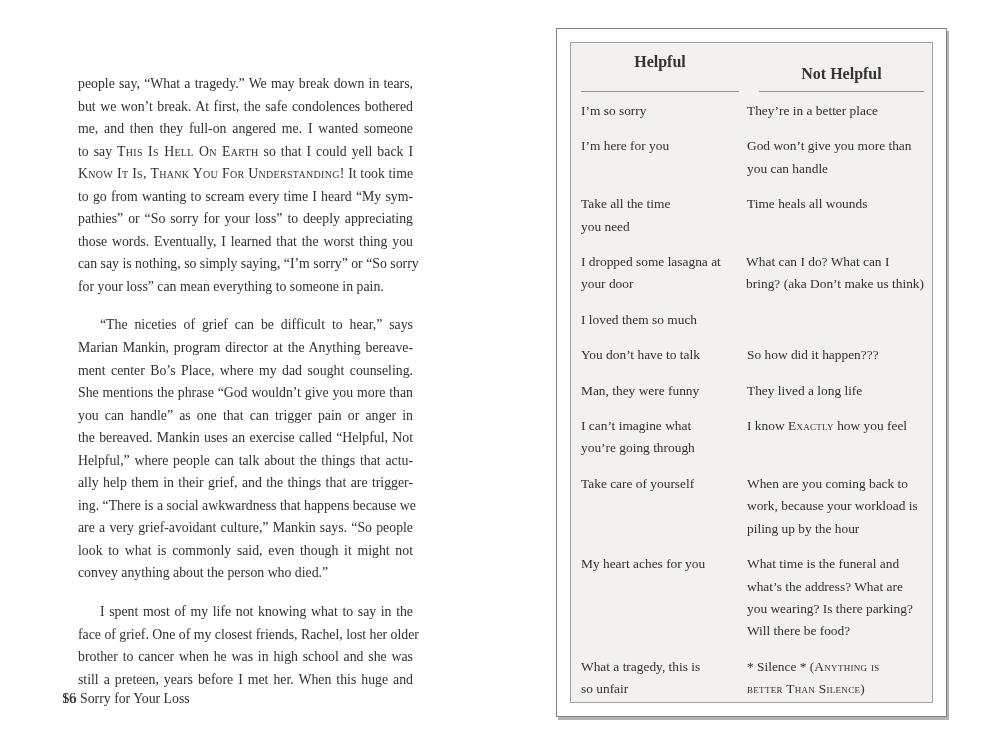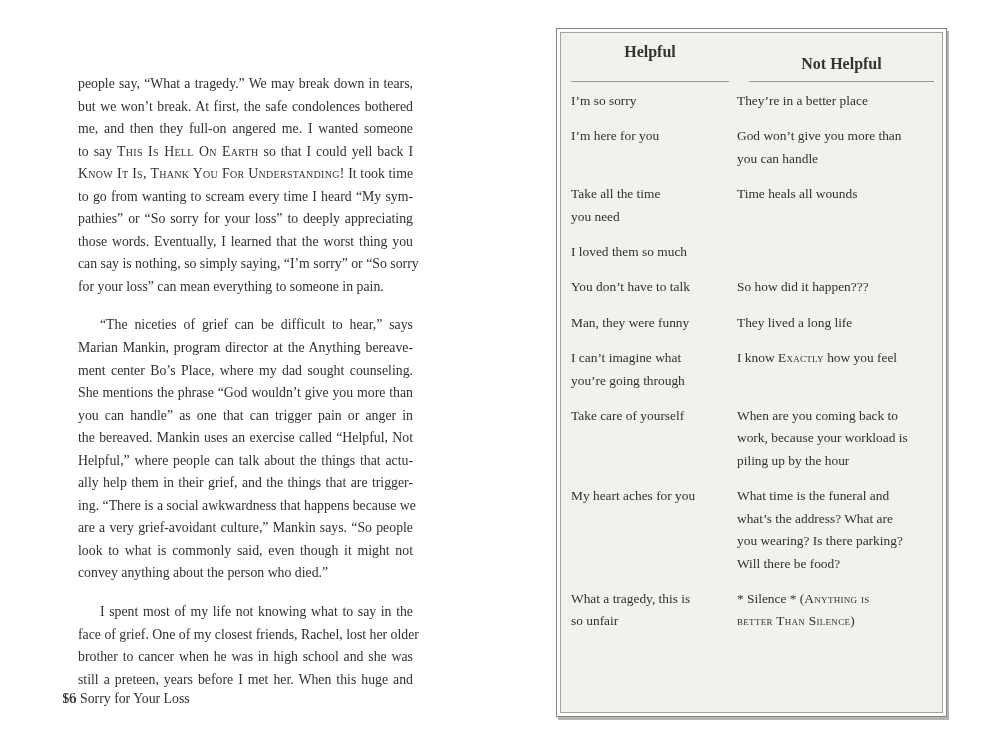--- a/index.html
+++ b/index.html
@@ -42,21 +42,21 @@
   .running-title { position: absolute; left: 0; right: 0; top: 0; }
 
   
   .table-box {
     position: absolute;
     left: 556px; top: 28px;
     width: 391px; height: 689px;
     box-sizing: border-box;
     border: 1px solid #85837f;
     background: #ffffff;
-    padding: 3px;
+    padding: 13px;
     box-shadow: 2px 3px 0 #b5b4b0;
   }
   .table-inner {
     box-sizing: border-box;
     width: 100%; height: 100%;
     border: 1px solid #a3a29e;
     background: #f2f1ed;
     padding: 10px 8px 0 10px;
     overflow: hidden;
   }
@@ -140,20 +140,26 @@
           <div class="cell helpful">I’m here for you</div>
           <div class="cell not-helpful">God won’t give you more than
 you can handle</div>
         </div>
         <div class="trow">
           <div class="cell helpful">Take all the time
 you need</div>
           <div class="cell not-helpful">Time heals all wounds</div>
         </div>
         <div class="trow">
+          <div class="cell helpful">I dropped some lasagna at
+your door</div>
+          <div class="cell not-helpful">What can I do? What can I
+bring? (aka Don’t make us think)</div>
+        </div>
+        <div class="trow">
           <div class="cell helpful">I loved them so much</div>
         </div>
         <div class="trow">
           <div class="cell helpful">You don’t have to talk</div>
           <div class="cell not-helpful">So how did it happen???</div>
         </div>
         <div class="trow">
           <div class="cell helpful">Man, they were funny</div>
           <div class="cell not-helpful">They lived a long life</div>
         </div>

